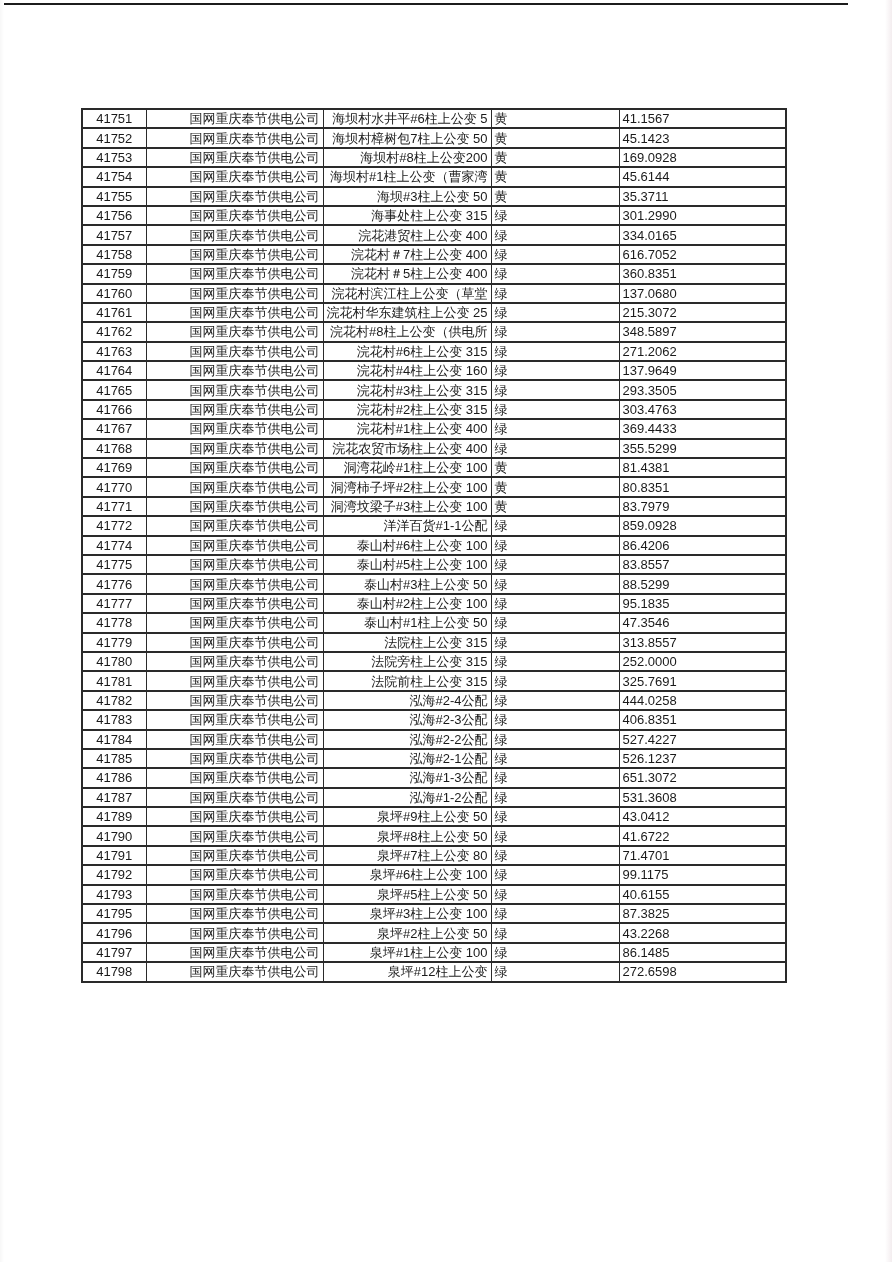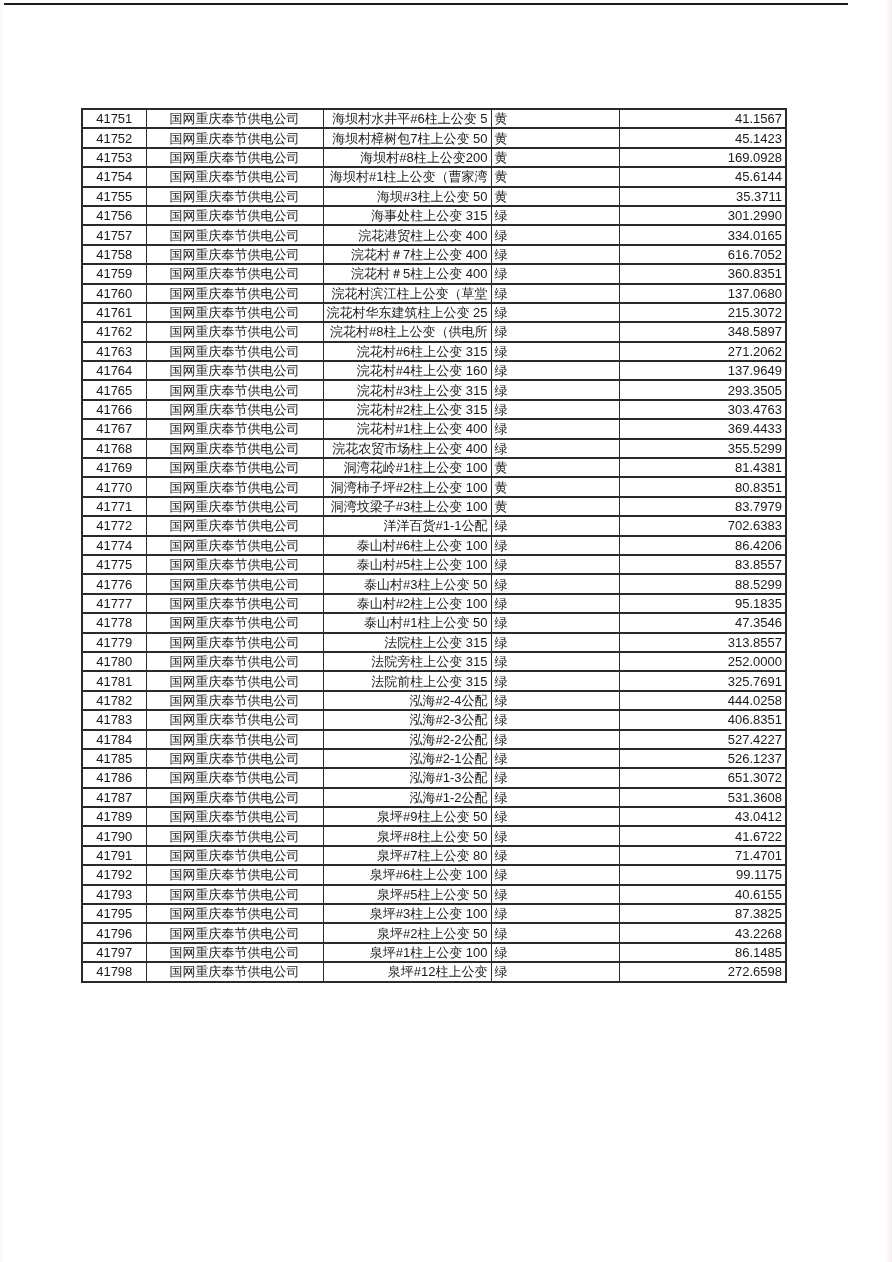--- a/index.html
+++ b/index.html
@@ -61,24 +61,24 @@
     line-height: 1;
   }
   table.data tr td:first-child { border-left-width: 2px; }
   table.data tr td:last-child  { border-right-width: 2px; }
   col.c-id     { width: 64px;  }
   col.c-comp   { width: 177px; }
   col.c-name   { width: 168px; }
   col.c-status { width: 128px; }
   col.c-value  { width: 167px; }
   td.td-id     { text-align: center; }
-  td.td-comp   { text-align: center; }
+  td.td-comp   { text-align: right; }
   td.td-name   { text-align: right; }
   td.td-status { text-align: left; }
-  td.td-value  { text-align: right; border-radius: 9px; }
+  td.td-value  { text-align: left; border-radius: 9px; }
 </style>
 </head>
 <body>
 
 <div class="page">
   <div class="top-rule"></div>
   <div class="edge-left"></div>
   <div class="edge-right"></div>
 
   <table class="data">
@@ -235,21 +235,21 @@
           <td class="td-comp">国网重庆奉节供电公司</td>
           <td class="td-name">洞湾坟梁子#3柱上公变 100</td>
           <td class="td-status">黄</td>
           <td class="td-value">83.7979</td>
         </tr>
         <tr>
           <td class="td-id">41772</td>
           <td class="td-comp">国网重庆奉节供电公司</td>
           <td class="td-name">洋洋百货#1-1公配</td>
           <td class="td-status">绿</td>
-          <td class="td-value">702.6383</td>
+          <td class="td-value">859.0928</td>
         </tr>
         <tr>
           <td class="td-id">41774</td>
           <td class="td-comp">国网重庆奉节供电公司</td>
           <td class="td-name">泰山村#6柱上公变 100</td>
           <td class="td-status">绿</td>
           <td class="td-value">86.4206</td>
         </tr>
         <tr>
           <td class="td-id">41775</td>

